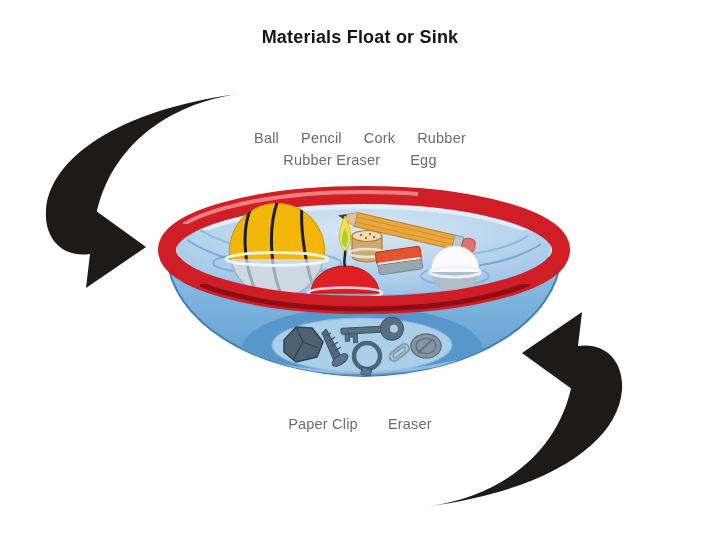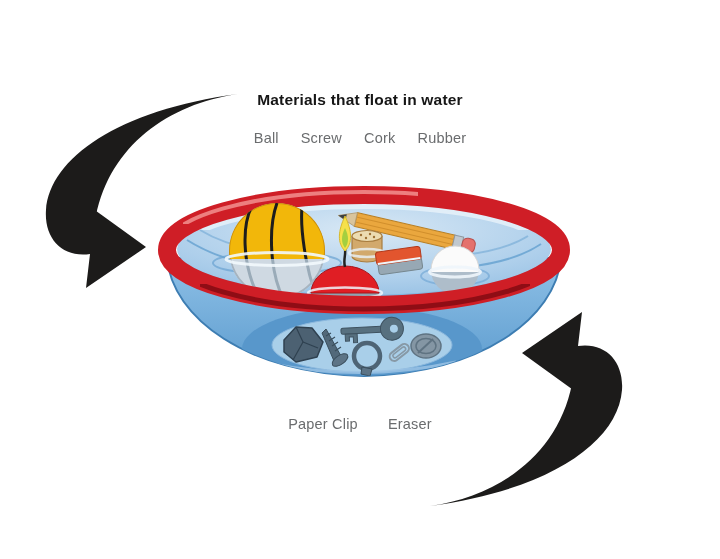--- a/index.html
+++ b/index.html
@@ -193,28 +193,32 @@
       <ellipse cx="364" cy="250" rx="197" ry="55" fill="none" stroke="#cf1e26" stroke-width="18"></ellipse>
       <g clip-path="url(#rimBottomEdge)">
         <ellipse cx="364" cy="250" rx="201" ry="59" fill="none" stroke="#8f0d15" stroke-width="5"></ellipse>
       </g>
     </g>
 
     <use href="#swoosh" xlink:href="#swoosh" fill="#1c1b1a"></use>
     <use href="#swoosh" xlink:href="#swoosh" fill="#1c1b1a" transform="translate(668,600) rotate(180)"></use>
   </svg>
 
-
-  <div class="txt h-float">Materials that float in water</div>
+  <div class="txt title">Materials Float or Sink</div>
+
 
   <div class="row r1">
     <span>Ball</span>
-    <span>Screw</span>
+    <span>Pencil</span>
     <span>Cork</span>
     <span>Rubber</span>
+  </div>
+  <div class="row r2">
+    <span>Rubber Eraser</span>
+    <span>Egg</span>
   </div>
 
   <div class="row r4">
     <span>Paper Clip</span>
     <span>Eraser</span>
   </div>
 
 
 </div>
 

